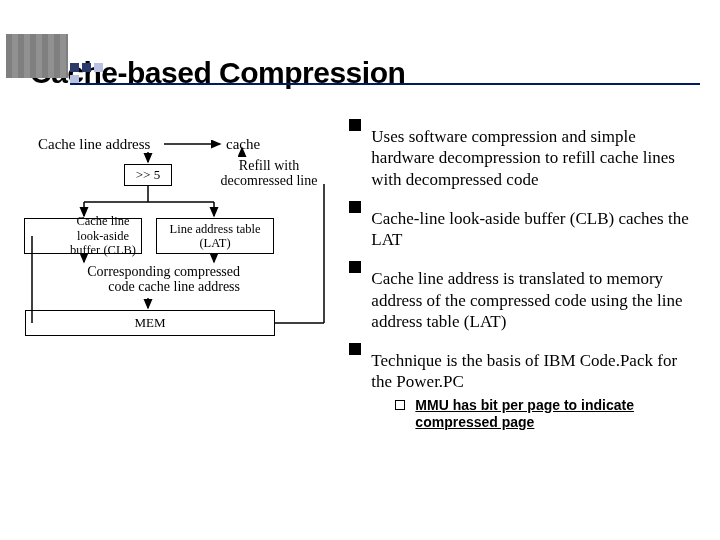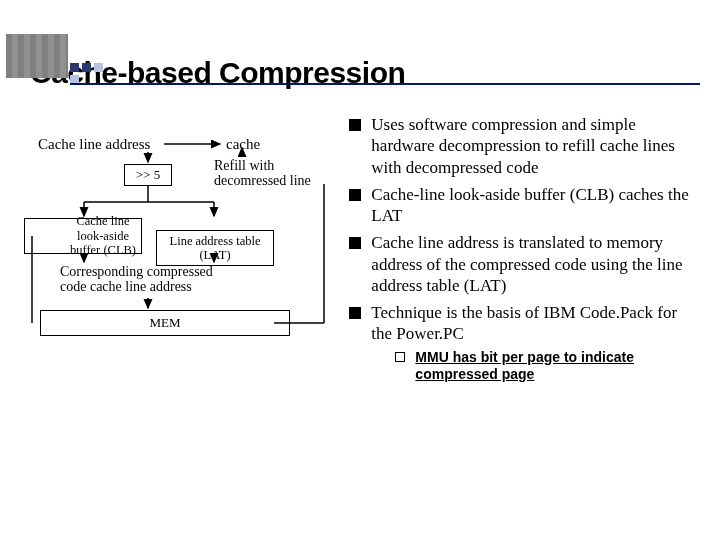--- a/index.html
+++ b/index.html
@@ -19,21 +19,21 @@
 
   .title { font-family: Arial, Helvetica, sans-serif; font-weight: bold; font-size: 30px; margin-top: 56px; margin-left: 6px; letter-spacing: -0.5px; }
 
   .body { display:flex; margin-top: 24px; }
   .left { width: 330px; position: relative; height: 300px; }
   .right { width: 360px; padding-left: 4px; }
 
   .bullets { list-style: none; font-size: 17px; line-height: 1.25; }
   .bullets > li { display:flex; margin-bottom: 6px; }
   .bullets .mk { width: 12px; height: 12px; background:#000; flex: 0 0 12px; margin-top:5px; margin-right:10px; }
-  .bullets .txt { flex:1; }
+  .bullets .txt { flex:1;margin-top:12px; }
   .sub { list-style:none; margin-left: 24px; margin-top:4px; font-family: Arial, Helvetica, sans-serif; font-weight:bold; font-size:14px; }
   .sub li { display:flex;text-decoration:underline; }
   .sub .smk { width:10px; height:10px; border:1.5px solid #000; flex:0 0 10px; margin-top:3px; margin-right:10px; }
 
   
   .box { position:absolute; border:1px solid #000; font-size:13px; text-align:center; line-height:1.15; display:flex; align-items:center; justify-content:center; background:#fff; }
   .txtlbl { position:absolute; font-size:15px; }
 </style>
 </head>
 <body>
@@ -52,33 +52,33 @@
     <div class="left">
 
       <div class="txtlbl" style="left:14px; top:22px;">Cache line address</div>
 
       <div class="txtlbl" style="left:202px; top:22px;">cache</div>
 
       <div class="box" style="left:100px; top:50px; width:48px; height:22px;">
           <span>&gt;&gt; 5</span>
         </div>
 
-      <div class="txtlbl" style="left:190px; top:44px; font-size:14px; width:110px; line-height:1.1;">Refill with decomressed line</div>
+      <div class="txtlbl" style="left:190px; top:44px; font-size:14px; width:110px; line-height:1.1;text-align:center;">Refill with decomressed line</div>
 
       <div class="box" style="left:0px; top:104px; width:118px; height:36px; font-size:12.5px;padding-left:40px;">
           <span style="padding:0 4px;">Cache line look-aside buffer (CLB)</span>
         </div>
 
-      <div class="box" style="left:132px; top:116px; width:118px; height:36px; font-size:12.5px;text-align:center;">
+      <div class="box" style="left:132px; top:104px; width:118px; height:36px; font-size:12.5px;text-align:center;">
           <span style="padding:0 4px;">Line address table (LAT)</span>
         </div>
 
-      <div class="txtlbl" style="left:36px; top:150px; width:180px; text-align:left; font-size:14px; line-height:1.1;">Corresponding compressed code cache line address</div>
+      <div class="txtlbl" style="left:36px; top:150px; width:180px; text-align:right; font-size:14px; line-height:1.1;">Corresponding compressed code cache line address</div>
 
-      <div class="box" style="left:16px; top:196px; width:250px; height:26px;">
+      <div class="box" style="left:1px; top:196px; width:250px; height:26px;">
           <span>MEM</span>
         </div>
 
       <svg style="position:absolute; left:0; top:0; width:330px; height:300px;">
         <defs>
           <marker id="ah" markerWidth="8" markerHeight="8" refX="6" refY="3" orient="auto">
             <path d="M0,0 L7,3 L0,6 Z" fill="#000"></path>
           </marker>
         </defs>
 

